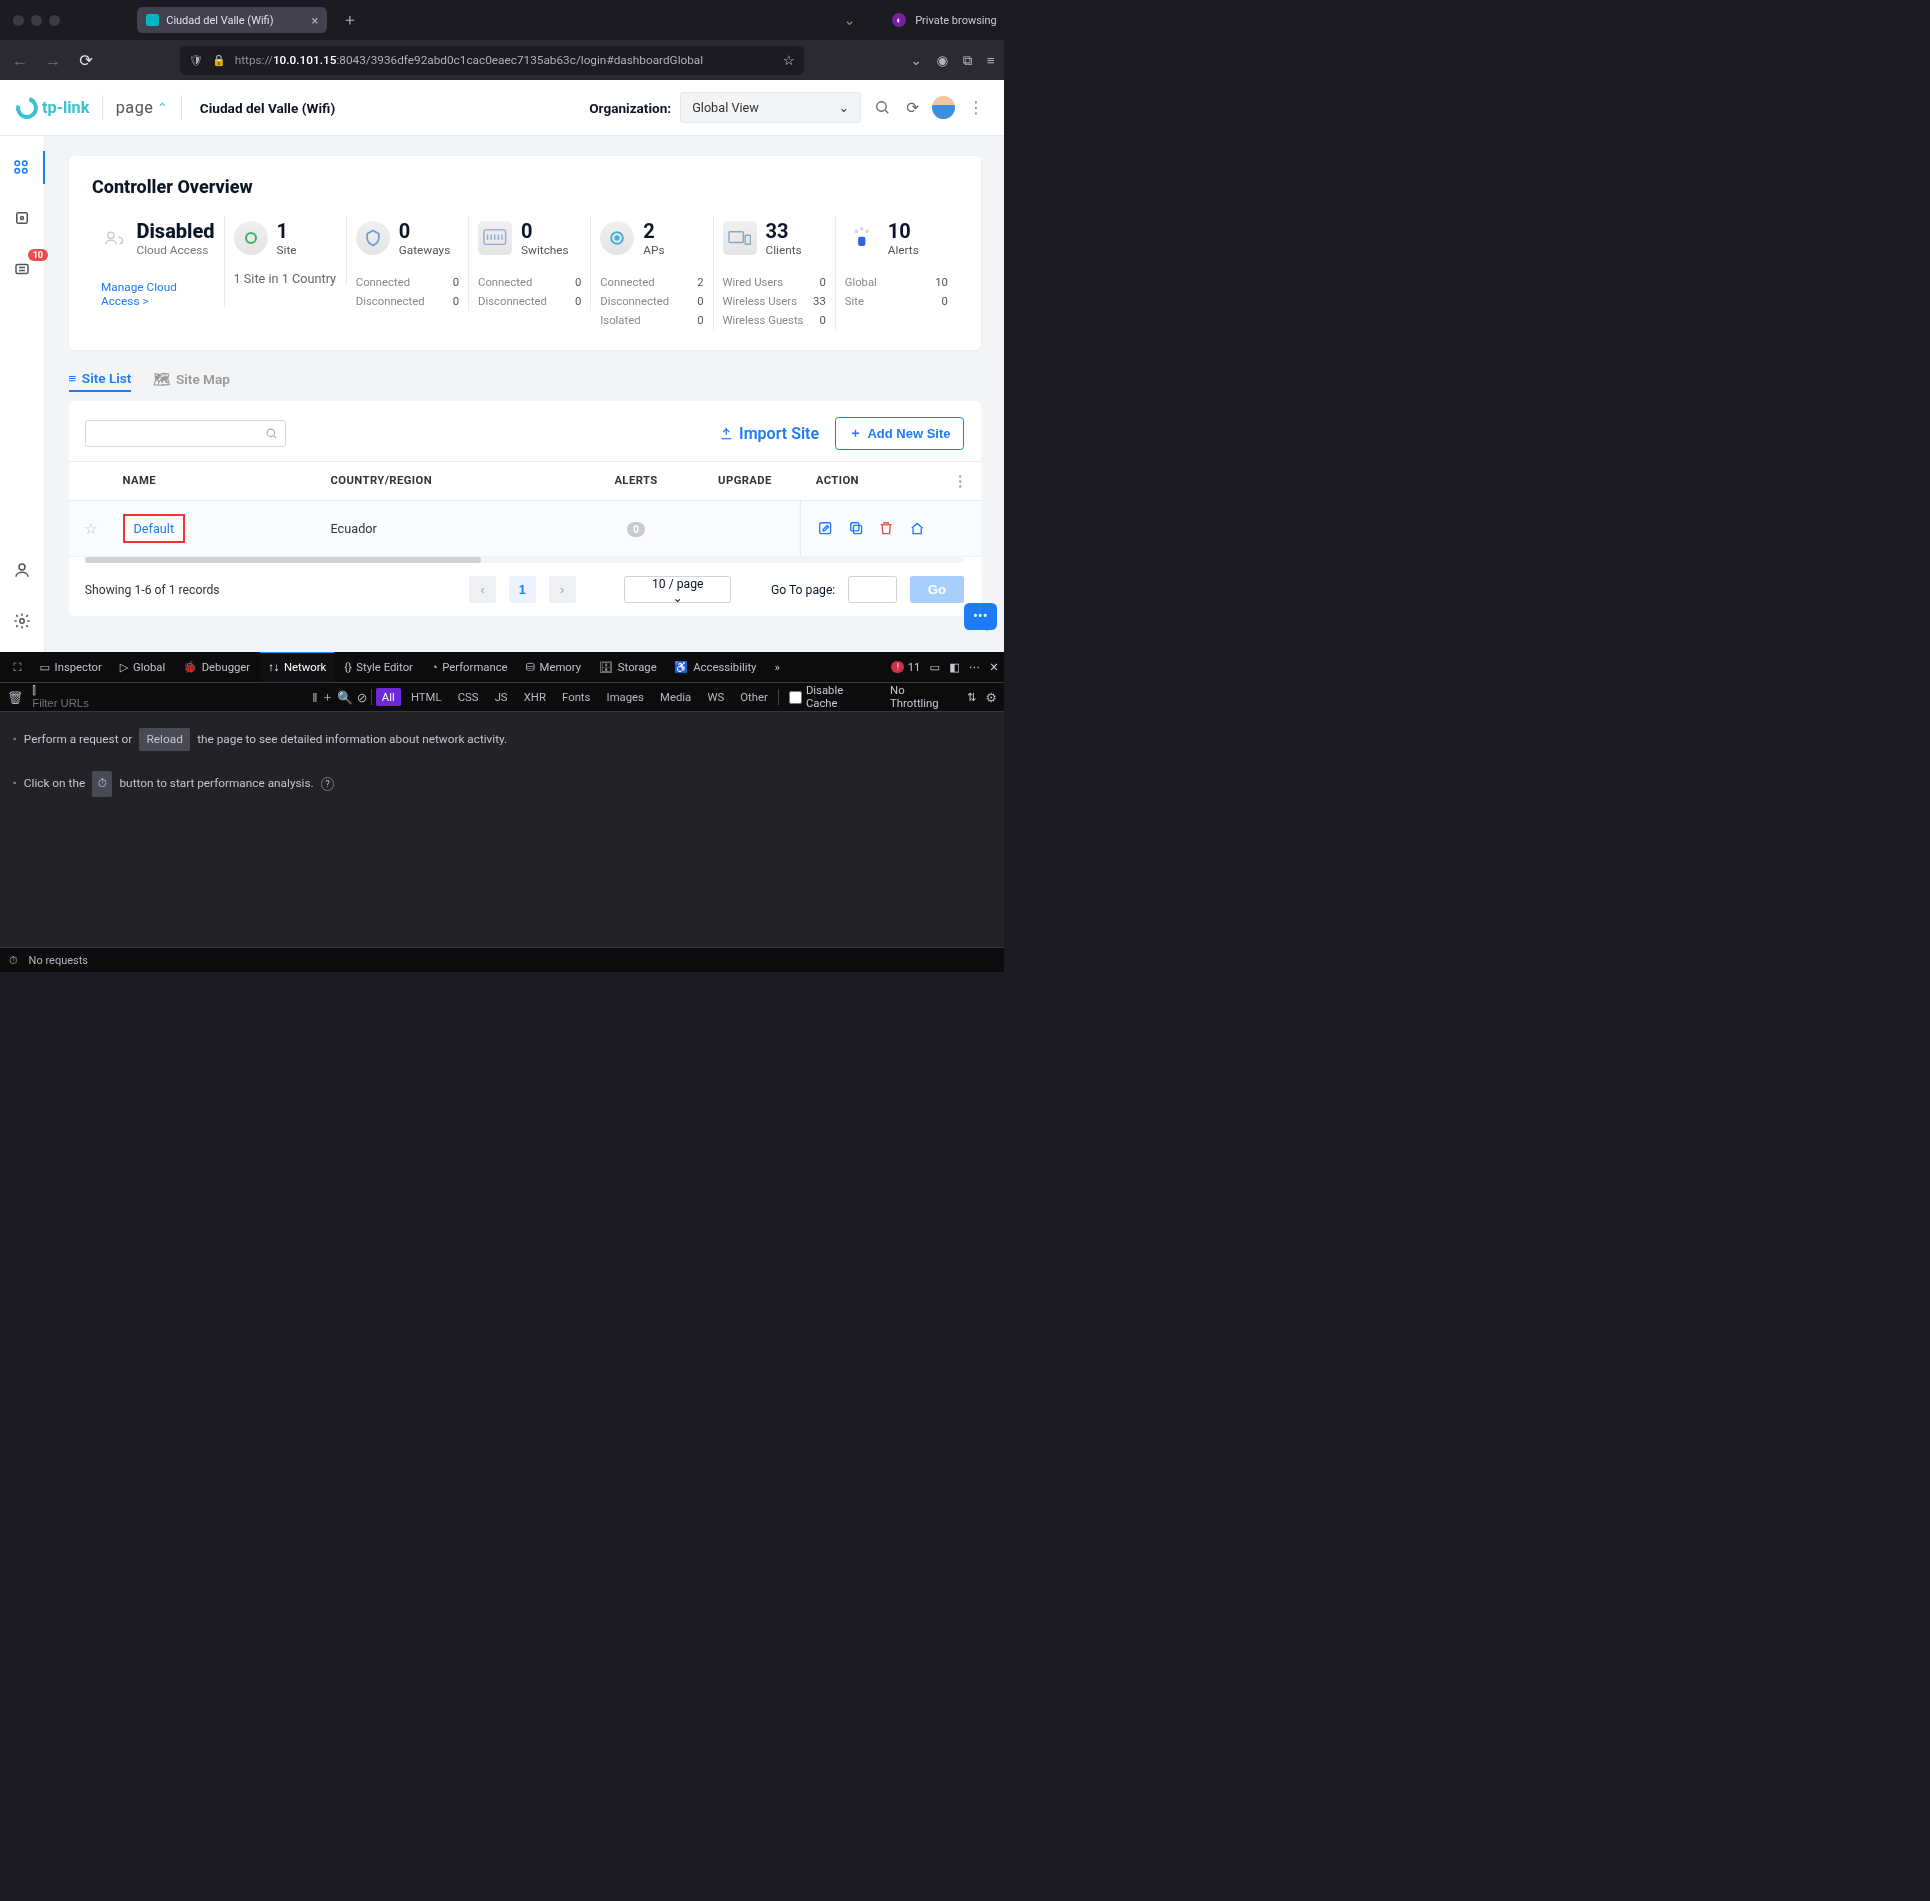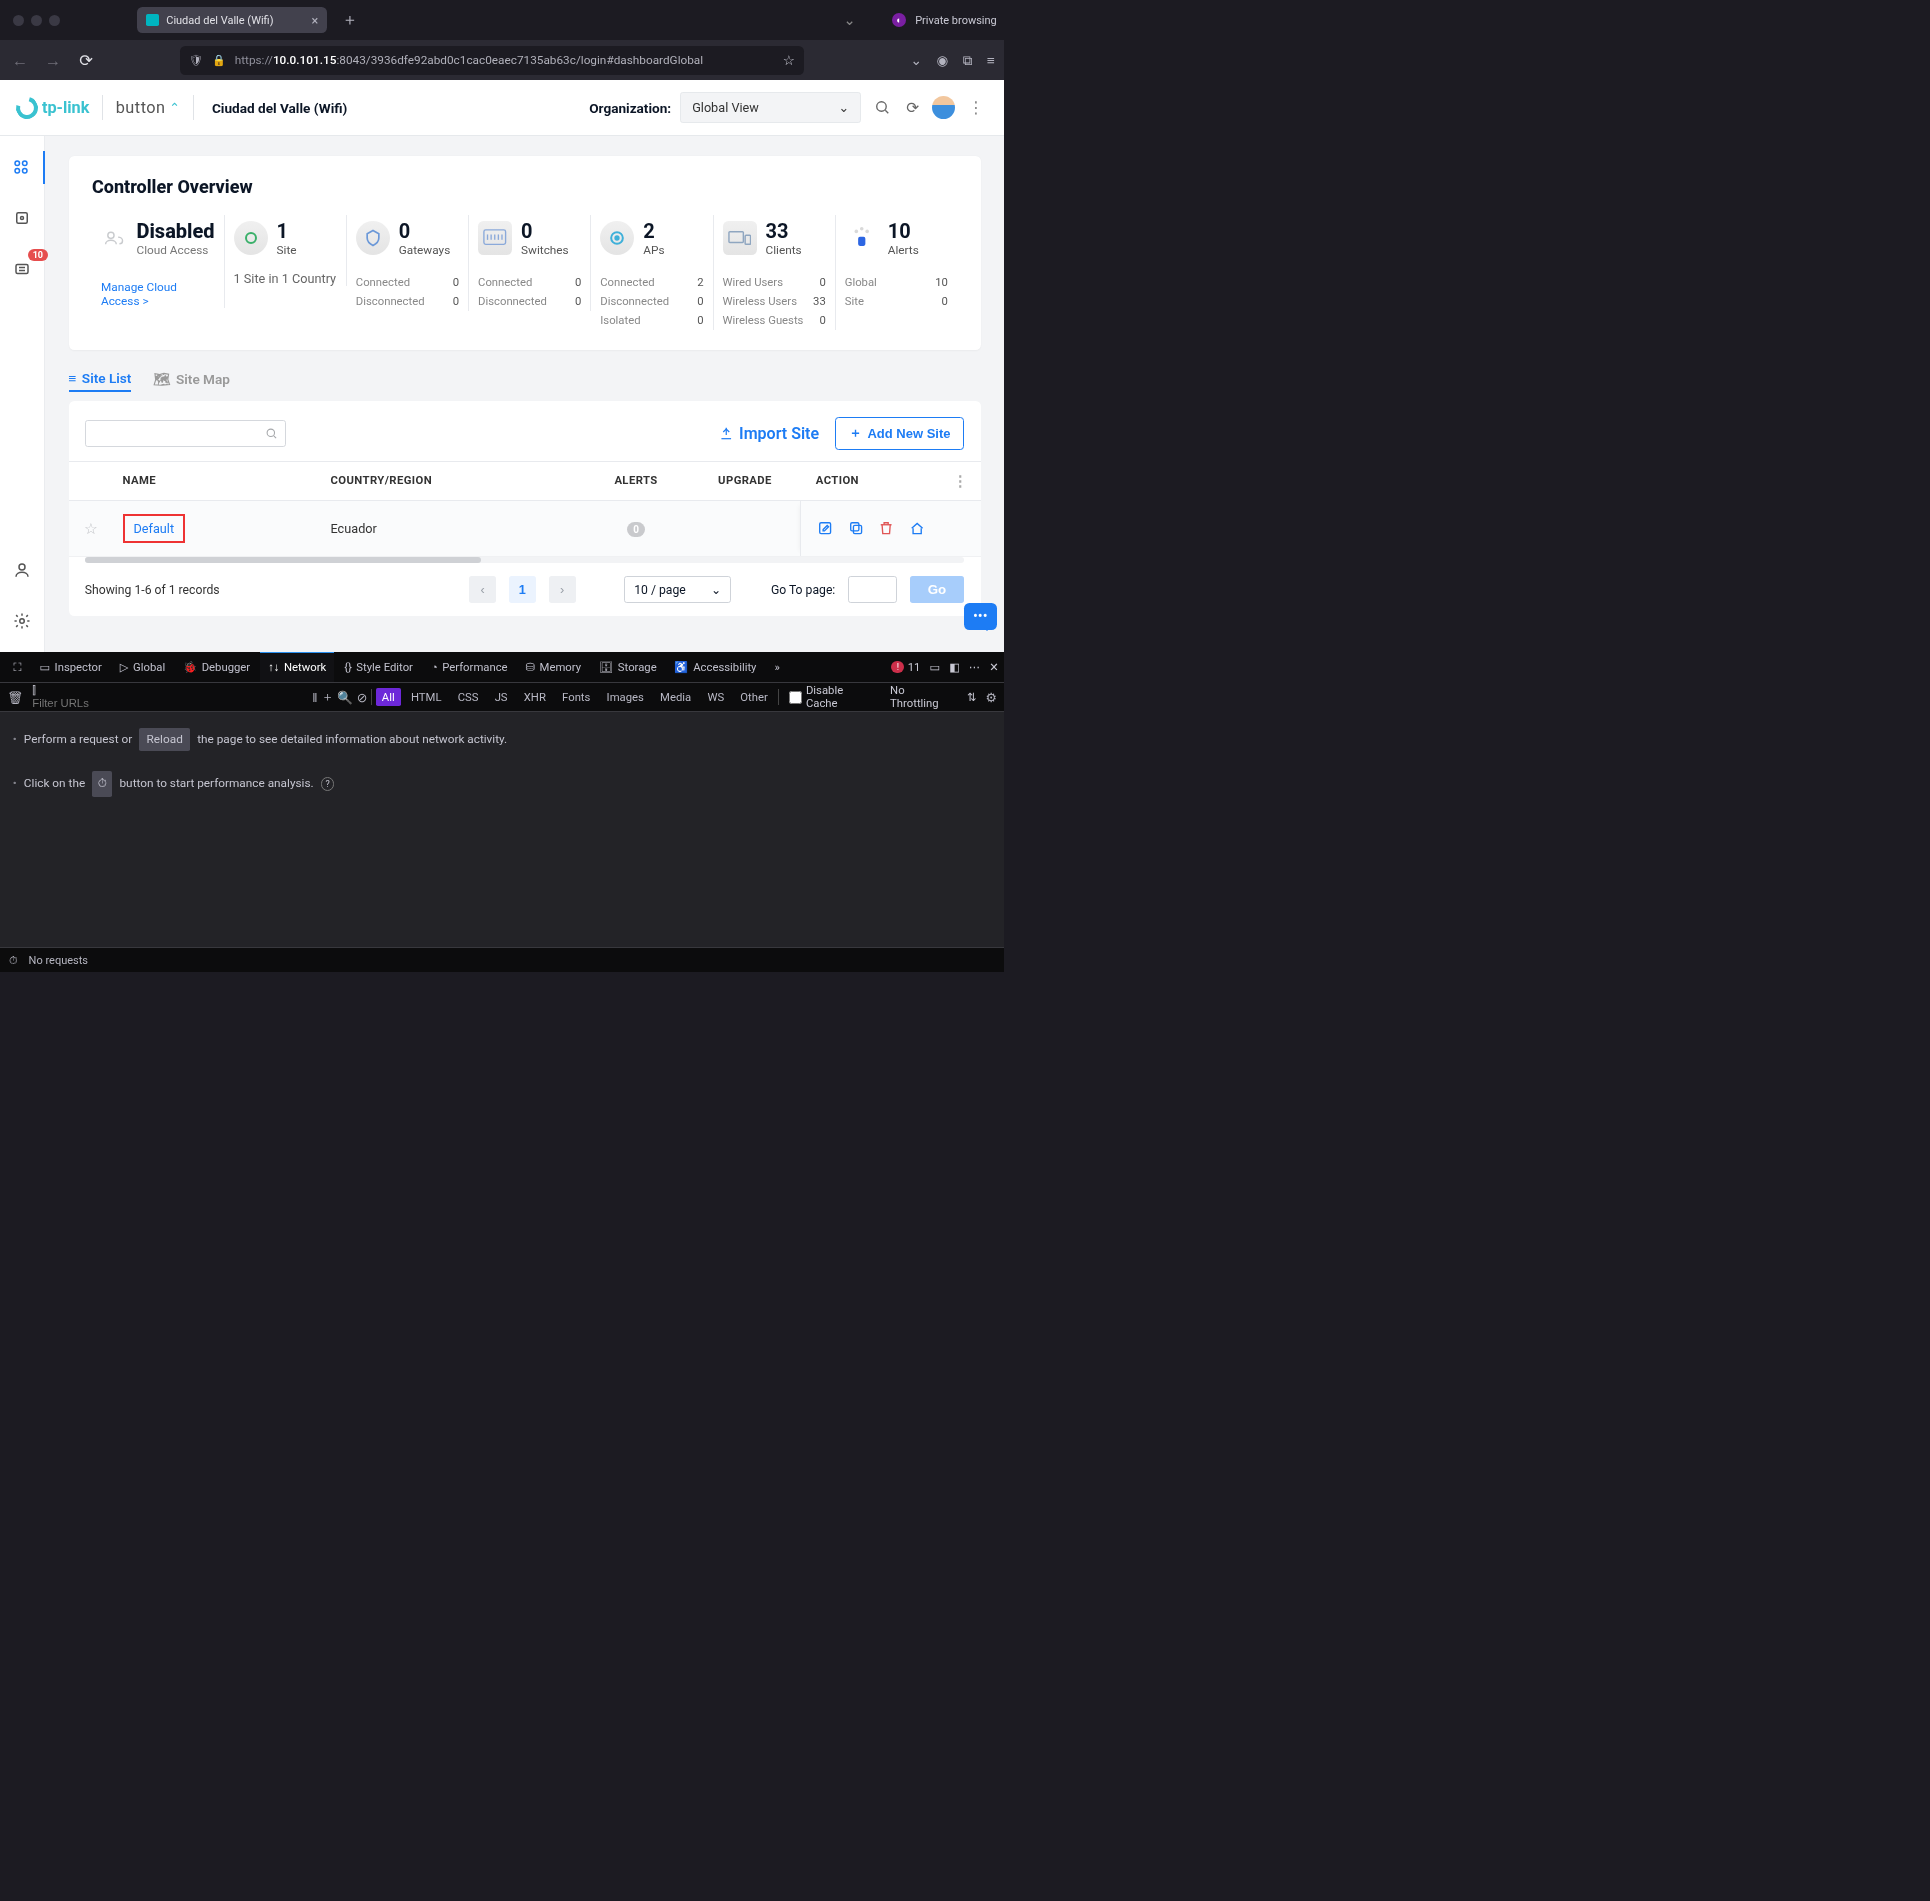--- a/index.html
+++ b/index.html
@@ -109,21 +109,21 @@
 .act-i { font-size:16.3px; color:#1d7cf4; cursor:pointer; }
 .act-i.del { color:#e05555; }
 
 .scroll-ind { height:6.3px; background:#f2f3f5; margin:0 16.3px; border-radius:4.5px; position:relative; }
 .scroll-ind::before { content:""; position:absolute; left:0; top:0; height:100%; width:45%; background:#cfd1d5; border-radius:4.5px; }
 
 .pager { display:flex; align-items:center; gap:12.7px; padding:12.7px 16.3px 0; font-size:12.2px; }
 .pg-info { color:#333; margin-right:auto; }
 .pg-btn { width:27px; height:27px; border:none; background:#eef0f3; color:#9aa0a8; border-radius:2.7px; font-size:12.7px; cursor:pointer; display:flex; align-items:center; justify-content:center; }
 .pg-btn.cur { background:#ebf3fe; color:#1d7cf4; font-weight:700; }
-.pg-size { height:27px; border:0.9px solid #cfd3d9; border-radius:2.7px; width:107px; padding:0 9px; display:flex; align-items:center; justify-content:space-between; font-size:12.2px; cursor:pointer; margin-left:36px; }
+.pg-size { height:27px; border:0.9px solid #cfd3d9; border-radius:2.7px; width:107px; padding:0 9px; display:flex; align-items:center; justify-content:space-between; font-size:12.2px; cursor:pointer; margin-left:36px;flex-direction:column; }
 .goto-lbl { margin-left:27px; }
 .goto-input { width:49px; height:27px; border:0.9px solid #cfd3d9; border-radius:2.7px; text-align:center; font-size:12.2px; }
 .go-btn { background:#a7cdfb; color:#fff; border:none; border-radius:2.7px; height:27px; padding:0 18px; font-weight:700; cursor:pointer; }
 
 .chat-fab { position:absolute; right:7.2px; bottom:22px; width:33px; height:27px; background:#1d7cf4; border-radius:5.4px; color:#fff; display:flex; align-items:center; justify-content:center; font-size:14.5px; cursor:pointer; }
 .chat-fab::after { content:""; position:absolute; bottom:-4.5px; right:5.4px; border:4.5px solid transparent; border-top-color:#1d7cf4; }
 
 
 .devtools { background:#0c0c0d; color:#c9c9d4; font-size:11.3px; }
 .dt-tabs { display:flex; align-items:center; height:31px; border-bottom:0.9px solid #38383d; padding:0 5.4px; gap:1.8px; }
@@ -194,21 +194,21 @@
   </div>
 </div>
 
 <div class="app-header">
   <div class="tp-logo">
     <span class="tp-swirl"></span>
     <span>tp-link</span>
   </div>
   <span class="divider-v"></span>
   <div class="omada-logo">
-    <span>button</span>
+    <span>page</span>
     <span class="wifi-icon-sm">⌃</span>
   </div>
   <span class="divider-v"></span>
   <span class="site-name">Ciudad del Valle (Wifi)</span>
 
   <div class="org-area">
     <span class="org-label">Organization:</span>
     <div class="org-select">
       <span>Global View</span>
       <span>⌄</span>

